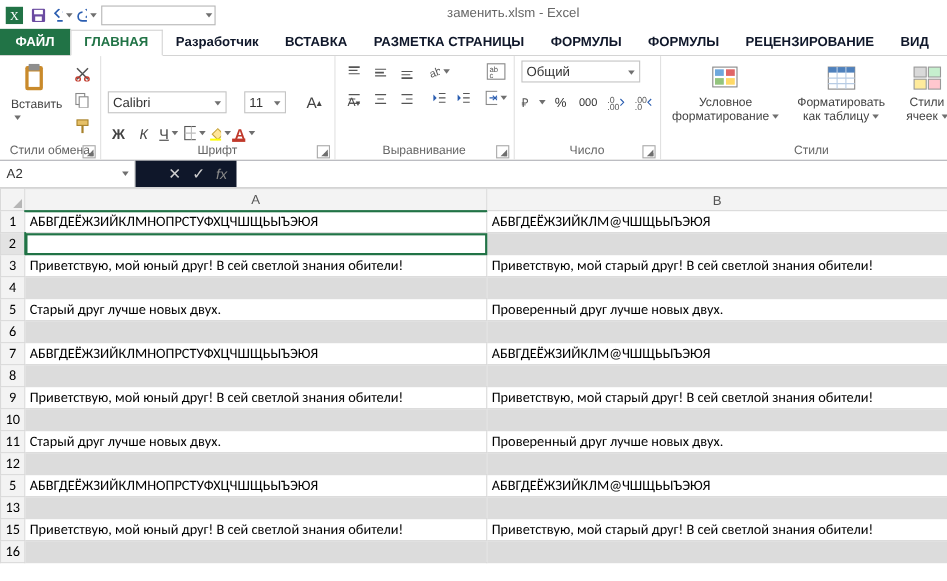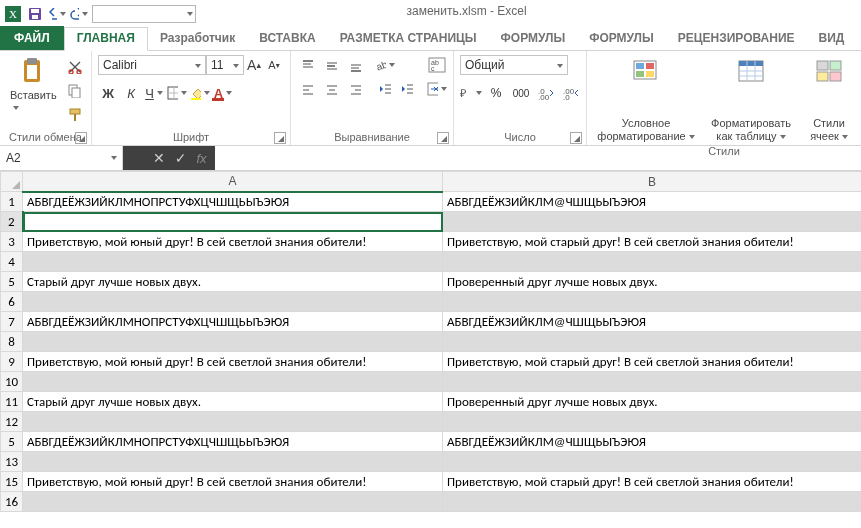--- a/index.html
+++ b/index.html
@@ -62,21 +62,21 @@
     align-items: flex-end;
     height: 24px;
     background: #fff;
     border-bottom: 1px solid #d4d4d4;
     padding-left: 0;
     font-weight: bold;
   }
   .tab {
     padding: 4px 12px 5px 12px;
     font-size: 12px;
-    color: #737373;
+    color: #0f172a;
     cursor: pointer;
     white-space: nowrap;
   }
   .tab-file {
     background: #217346;
     color: #fff;
     padding: 5px 14px;
     font-size: 12px;
   }
   .tab-active {
@@ -158,21 +158,21 @@
     position: relative;
     display:flex; align-items:center;
   }
   .combo::after{
     content:"";
     position:absolute; right:4px; top:8px;
     border-left:3px solid transparent;
     border-right:3px solid transparent;
     border-top:4px solid #6f6f6f;
   }
-  .font-row1 { display:flex; gap:0; align-items:center; margin-bottom:4px;}
+  .font-row1 { display:flex; gap:16px; align-items:center; margin-bottom:4px;margin-top:28px;}
   .font-row2 { display:flex; gap:3px; align-items:center;}
   .font-btn{
     width:20px;height:20px;
     display:flex;align-items:center;justify-content:center;
     font-size:13px; color:#444; cursor:pointer;
   }
   .underline{ text-decoration: underline;}
   .bold{font-weight:bold;}
   .italic{font-style:italic;}
 
@@ -185,28 +185,28 @@
   .num-row{display:flex;gap:3px;align-items:center;margin-top:4px;}
   .num-btn{ width:22px;height:20px;display:flex;align-items:center;justify-content:center;cursor:pointer;font-size:12px;}
 
   .big-btn{
     display:flex;flex-direction:column;align-items:center;justify-content:flex-start;
     width:90px; padding:2px 2px; cursor:pointer; text-align:center;
   }
   .big-btn .ic{ width:30px;height:28px;display:flex;align-items:center;justify-content:center;}
   .big-btn .lbl{font-size:11px;color:#444; line-height:13px; margin-top:2px;}
 
-  .cell-styles .big-btn{ width:60px;gap:30px; }
+  .cell-styles .big-btn{ width:60px; }
 
   
   .formula-row{
     height:24px;
     border-bottom:1px solid #d4d4d4;
     display:flex; align-items:stretch;
-    background:#404040;
+    background:#0f172a;
   }
   .namebox{
     width:100px; border-right:1px solid #d4d4d4;
     display:flex;align-items:center;
     background:#fff;
     position:relative;
     padding:0 16px 0 6px;
     font-size:12px;
   }
   .namebox::after{

